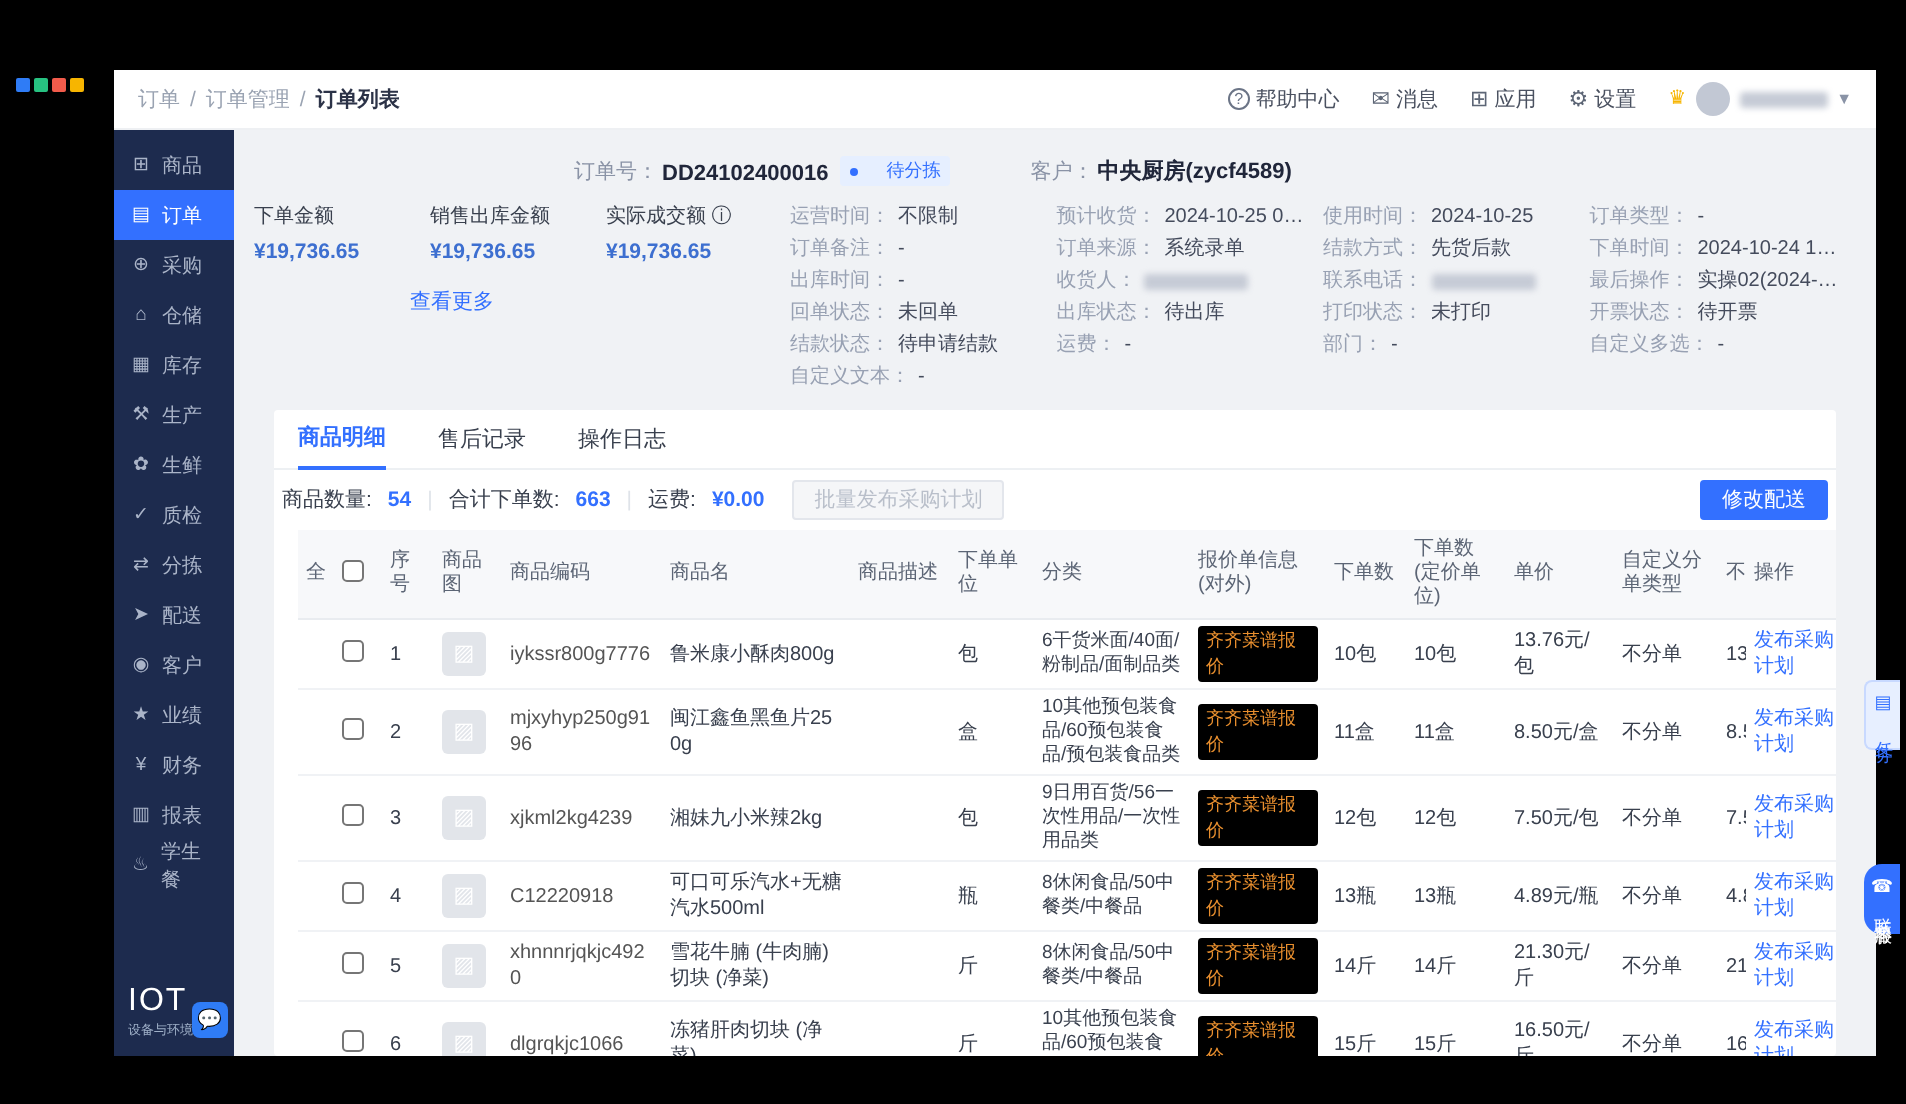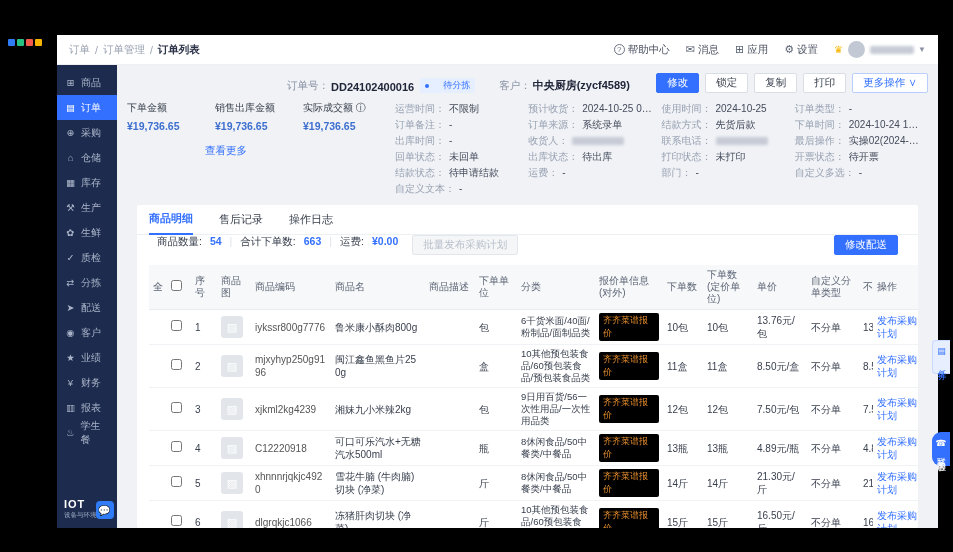--- a/index.html
+++ b/index.html
@@ -20,32 +20,32 @@
   .blur{background:#c6cbd6;border-radius:2px;filter:blur(1.5px);display:inline-block}
   .name-blur{width:44px;height:8px;margin-left:5px}
   .caret{font-size:8px;color:#8a93a6;margin-left:4px}
   
   .body-row{flex:1;display:flex;min-height:0}
   .sidebar{flex:0 0 60px;background:#1d2b4e;display:flex;flex-direction:column;padding-top:5px;position:relative}
   .side-item{display:flex;align-items:center;gap:5px;padding:0 8px;height:25px;color:#aab4c8;font-size:10px;cursor:pointer}
   .side-item.active{background:#3370ff;color:#fff}
   .sicon{font-size:9.5px;width:11px;text-align:center}
   .iot{position:absolute;bottom:8px;left:7px;color:#fff}
-  .iot .t{font-size:11px;font-weight:bold;letter-spacing:1px}
+  .iot .t{font-size:16px;font-weight:normal;letter-spacing:1px}
   .iot .s{font-size:6.5px;color:#9fb0c8;margin-top:1px}
   .chat-sq{position:absolute;bottom:9px;right:3px;width:18px;height:18px;background:#2f7cf6;border-radius:4px;color:#fff;font-size:10px;display:flex;align-items:center;justify-content:center;cursor:pointer}
   .main{flex:1;min-width:0;display:flex;flex-direction:column;overflow:hidden}
   
   .order-head{padding:6px 10px 8px}
   .oh-row1{display:flex;align-items:flex-end;height:22px;padding-left:160px}
   .oh-label{font-size:10.5px;color:#8a93a6}
   .oh-no{font-size:11px;color:#20263a;font-weight:bold;margin:0 6px 0 2px}
   .tag-blue{font-size:9px;color:#3370ff;background:#e6efff;border-radius:2px;padding:1px 5px;display:inline-flex;align-items:center;gap:14px}
   .dot{width:4px;height:4px;border-radius:50%;background:#3370ff}
-  .oh-cust-wrap{margin-left:24px;display:flex;align-items:center}
+  .oh-cust-wrap{margin-left:40px;display:flex;align-items:center}
   .oh-cust{font-size:11px;color:#20263a;font-weight:bold;margin-left:2px}
   .oh-actions{margin-left:auto;display:flex;gap:6px}
   .btn{font-size:10.5px;height:20px;padding:0 10px;border-radius:2px;border:1px solid #d9dde4;background:#fff;color:#39404e;display:inline-flex;align-items:center;cursor:pointer;white-space:nowrap}
   .btn-primary{background:#3370ff;border-color:#3370ff;color:#fff}
   .btn-more{color:#3370ff;border-color:#b9ceff}
   .oh-row2{display:flex;margin-top:8px}
   .metrics{flex:0 0 268px}
   .metrics-row{display:flex}
   .metric{width:88px}
   .ml{font-size:10px;color:#39404e}
@@ -55,21 +55,21 @@
   .dcol{flex:1;min-width:0;padding-right:6px}
   .dpair{font-size:10px;line-height:16px;display:flex;gap:4px;align-items:center}
   .dl{color:#98a1b3;white-space:nowrap}
   .dv{color:#444b5c;overflow:hidden;text-overflow:ellipsis;white-space:nowrap}
   .vblur{width:52px;height:8px}
   
   .card{flex:1;background:#fff;margin:0 20px;border-radius:2px;display:flex;flex-direction:column;min-height:0;overflow:hidden}
   .tabs{display:flex;gap:26px;padding:0 12px;flex:0 0 30px;align-items:flex-end;border-bottom:1px solid #edf0f3}
   .tab{font-size:11px;color:#39404e;padding-bottom:7px;cursor:pointer}
   .tab.active{color:#3370ff;border-bottom:2px solid #3370ff;margin-bottom:-1px;font-weight:bold}
-  .stats{display:flex;padding:0 20px;gap:8px;font-size:10.5px;color:#39404e;flex:0 0 30px}
+  .stats{display:flex;align-items:center;padding:0 4px;gap:8px;font-size:10.5px;color:#39404e;flex:0 0 30px}
   .st-v{color:#3370ff;font-weight:bold}
   .sep{color:#dfe3e9}
   .btn-disabled{background:#f5f6f8;color:#b9bfca;border:1px solid #e3e6ec;cursor:not-allowed;margin-left:6px}
   .stats-right{margin-left:auto}
   .table-wrap{flex:1;overflow:hidden;padding:0 12px}
   table{border-collapse:collapse;table-layout:fixed;width:780px}
   th{background:#f7f8fa;font-size:10px;color:#5c6575;font-weight:normal;text-align:left;padding:4px 4px;border-bottom:1px solid #e9ecf0;line-height:12px;overflow:hidden}
   td{font-size:10px;color:#39404e;padding:3px 4px;border-bottom:1px solid #f0f2f5;vertical-align:middle;line-height:13px;word-break:break-all;overflow:hidden}
   td.cat{font-size:9.5px;line-height:12px}
   td.code{color:#555}
@@ -205,27 +205,20 @@
         <div class="oh-row1">
           <span class="oh-label">订单号：</span>
           <span class="oh-no">DD24102400016</span>
           <span class="tag-blue">
               <span class="dot"></span>
               <span>待分拣</span>
             </span>
           <span class="oh-cust-wrap">
             <span class="oh-label">客户：</span>
             <span class="oh-cust">中央厨房(zycf4589)</span>
-          </span>
-          <span class="oh-actions">
-            <button class="btn btn-primary">修改</button>
-            <button class="btn">锁定</button>
-            <button class="btn">复制</button>
-            <button class="btn">打印</button>
-            <button class="btn btn-more">更多操作 ∨</button>
           </span>
         </div>
         <div class="oh-row2">
           <div class="metrics">
             <div class="metrics-row" id="metrics-row">
                 <div class="metric">
                   <div class="ml">下单金额</div>
                   <div class="mv">¥19,736.65</div>
                 </div>
                 <div class="metric">

